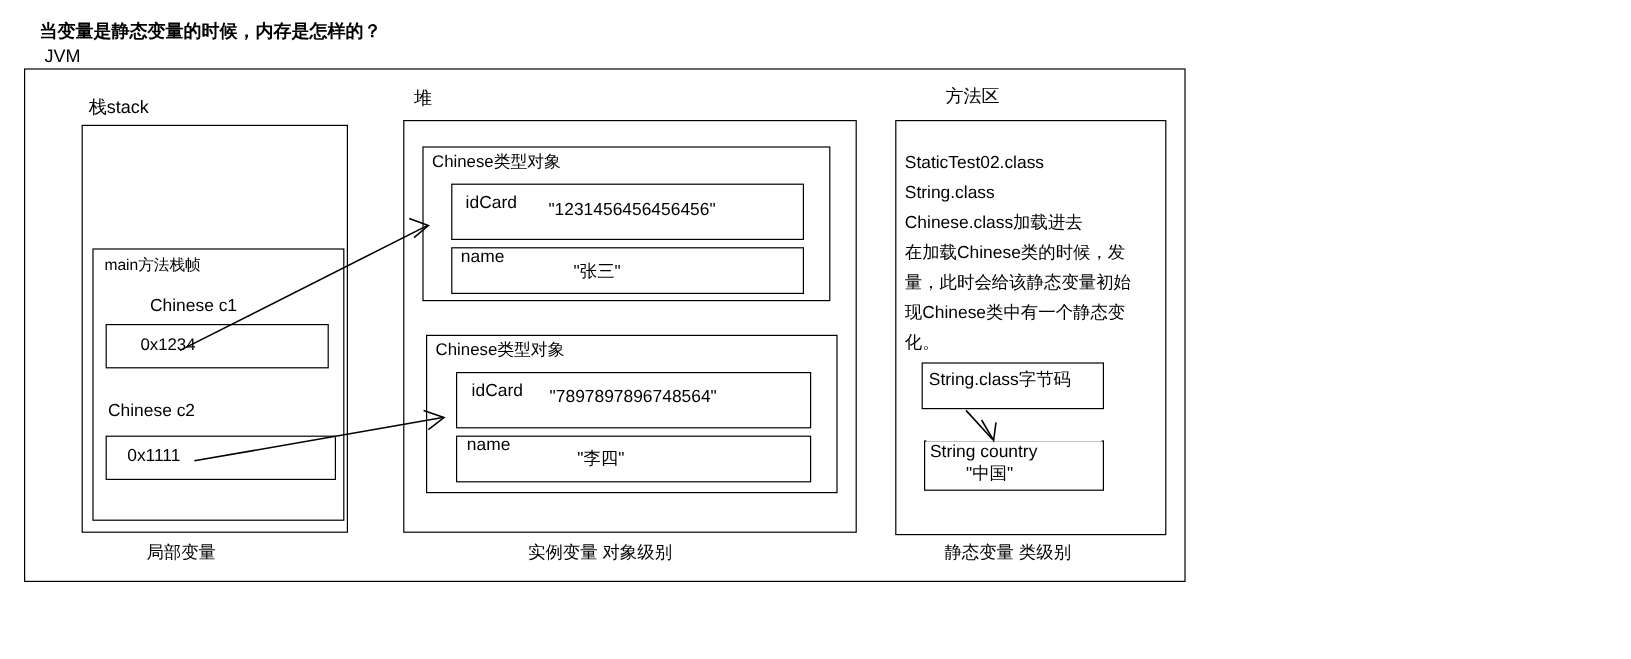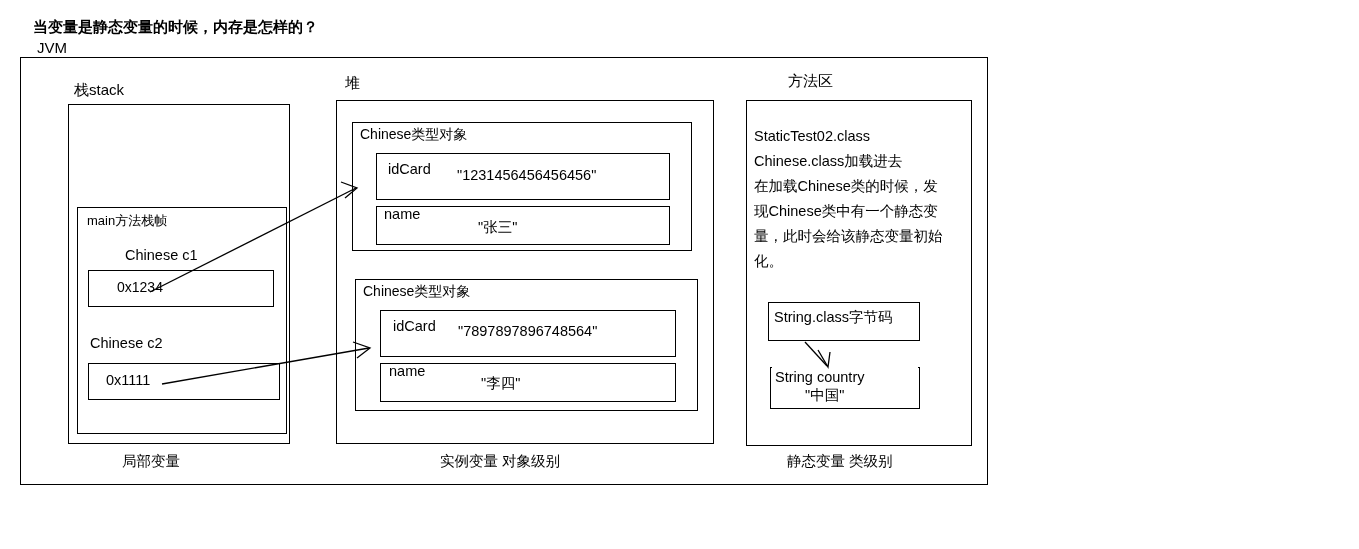--- a/index.html
+++ b/index.html
@@ -157,24 +157,25 @@
   <div class="abs thinbox" id="obj2-idcard-box"></div>
   <div class="abs txt" id="t-o2-idk">idCard</div>
   <div class="abs txt" id="t-o2-idv">"7897897896748564"</div>
   <div class="abs thinbox" id="obj2-name-box"></div>
   <div class="abs txt" id="t-o2-nk">name</div>
   <div class="abs txt" id="t-o2-nv">"李四"</div>
 
   <div class="abs box" id="method-box"></div>
   <div class="abs" id="method-lines">
     <div>StaticTest02.class</div>
+    <div>String.class</div>
     <div>Chinese.class加载进去</div>
     <div>在加载Chinese类的时候，发</div>
+    <div>量，此时会给该静态变量初始</div>
     <div>现Chinese类中有一个静态变</div>
-    <div>量，此时会给该静态变量初始</div>
     <div>化。</div>
   </div>
 
   <div class="abs thinbox" id="bytecode-box"></div>
   <div class="abs txt" id="t-bytecode">String.class字节码</div>
 
   <div class="abs thinbox" id="country-box"></div>
   <div class="abs txt" id="t-country">String country</div>
   <div class="abs txt" id="t-countryv">"中国"</div>
 

